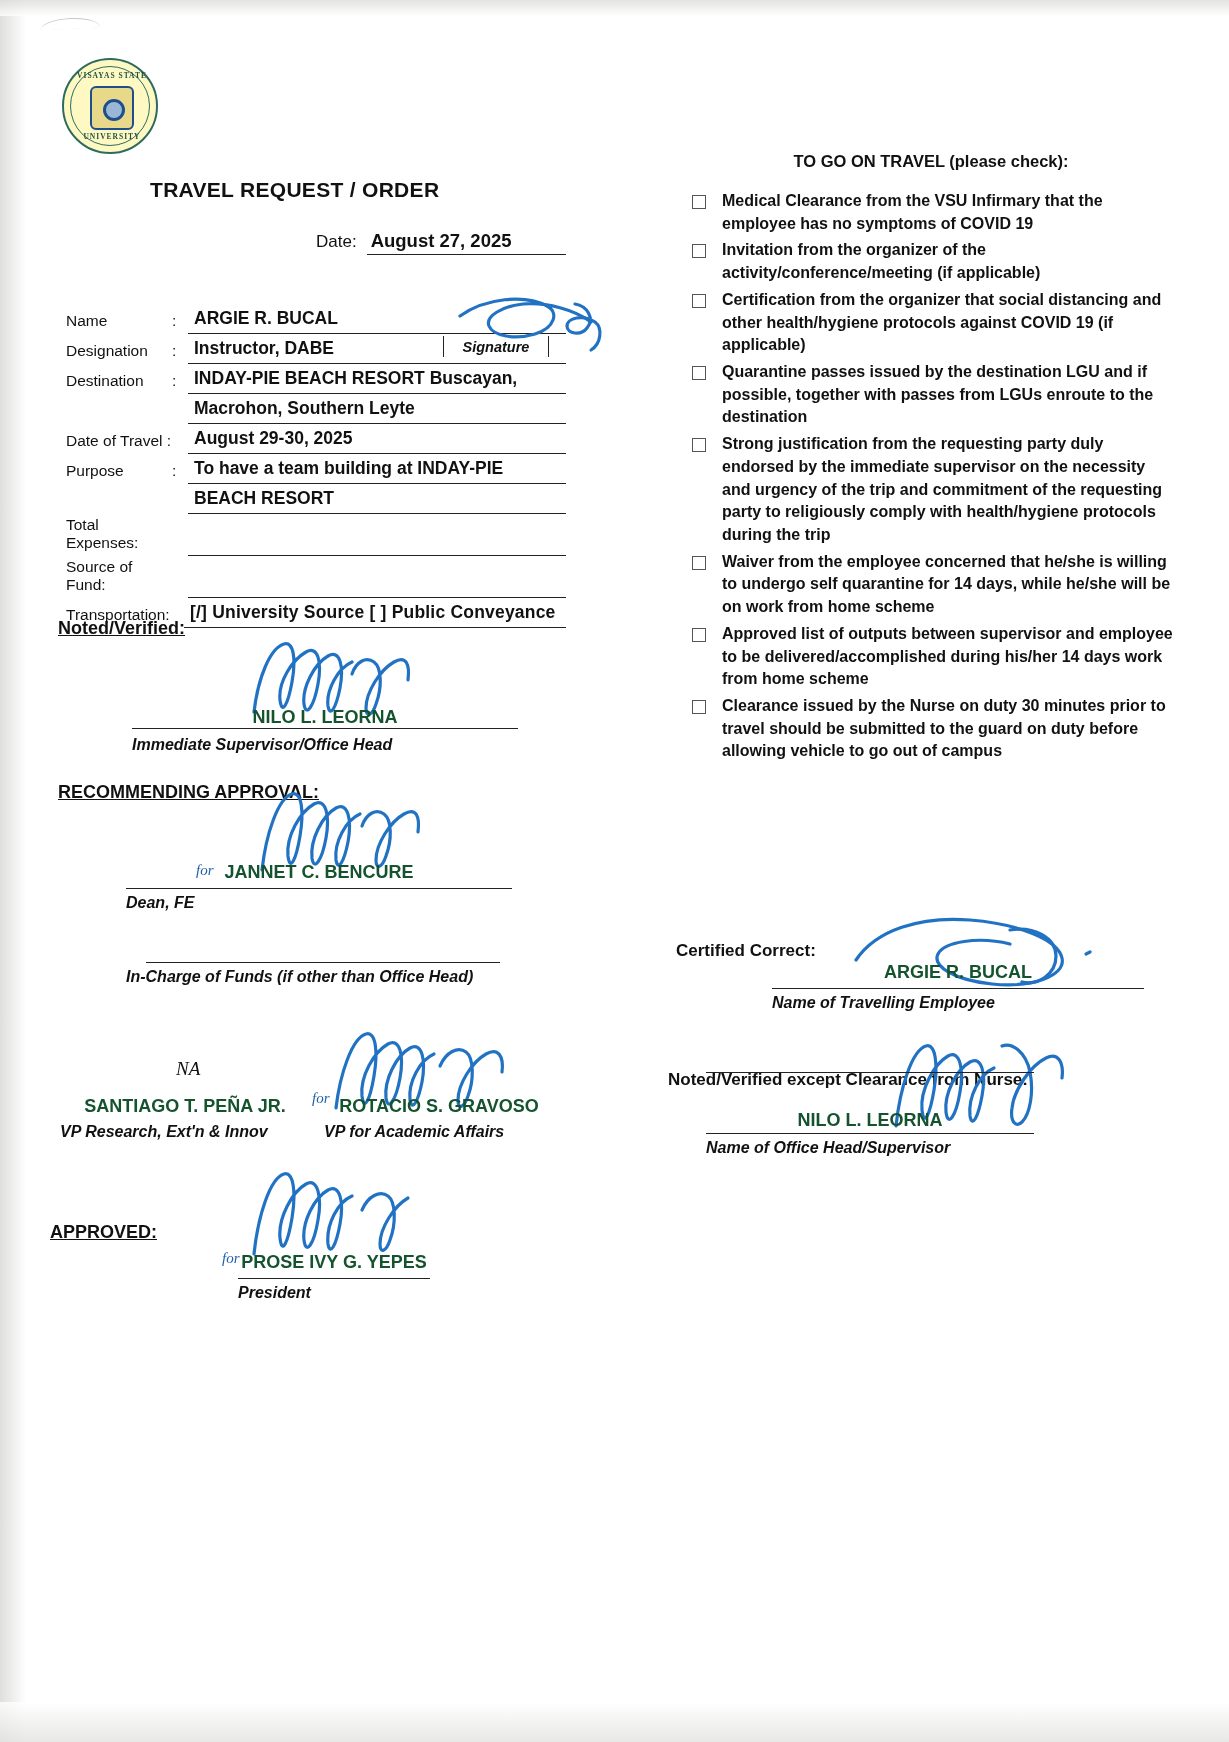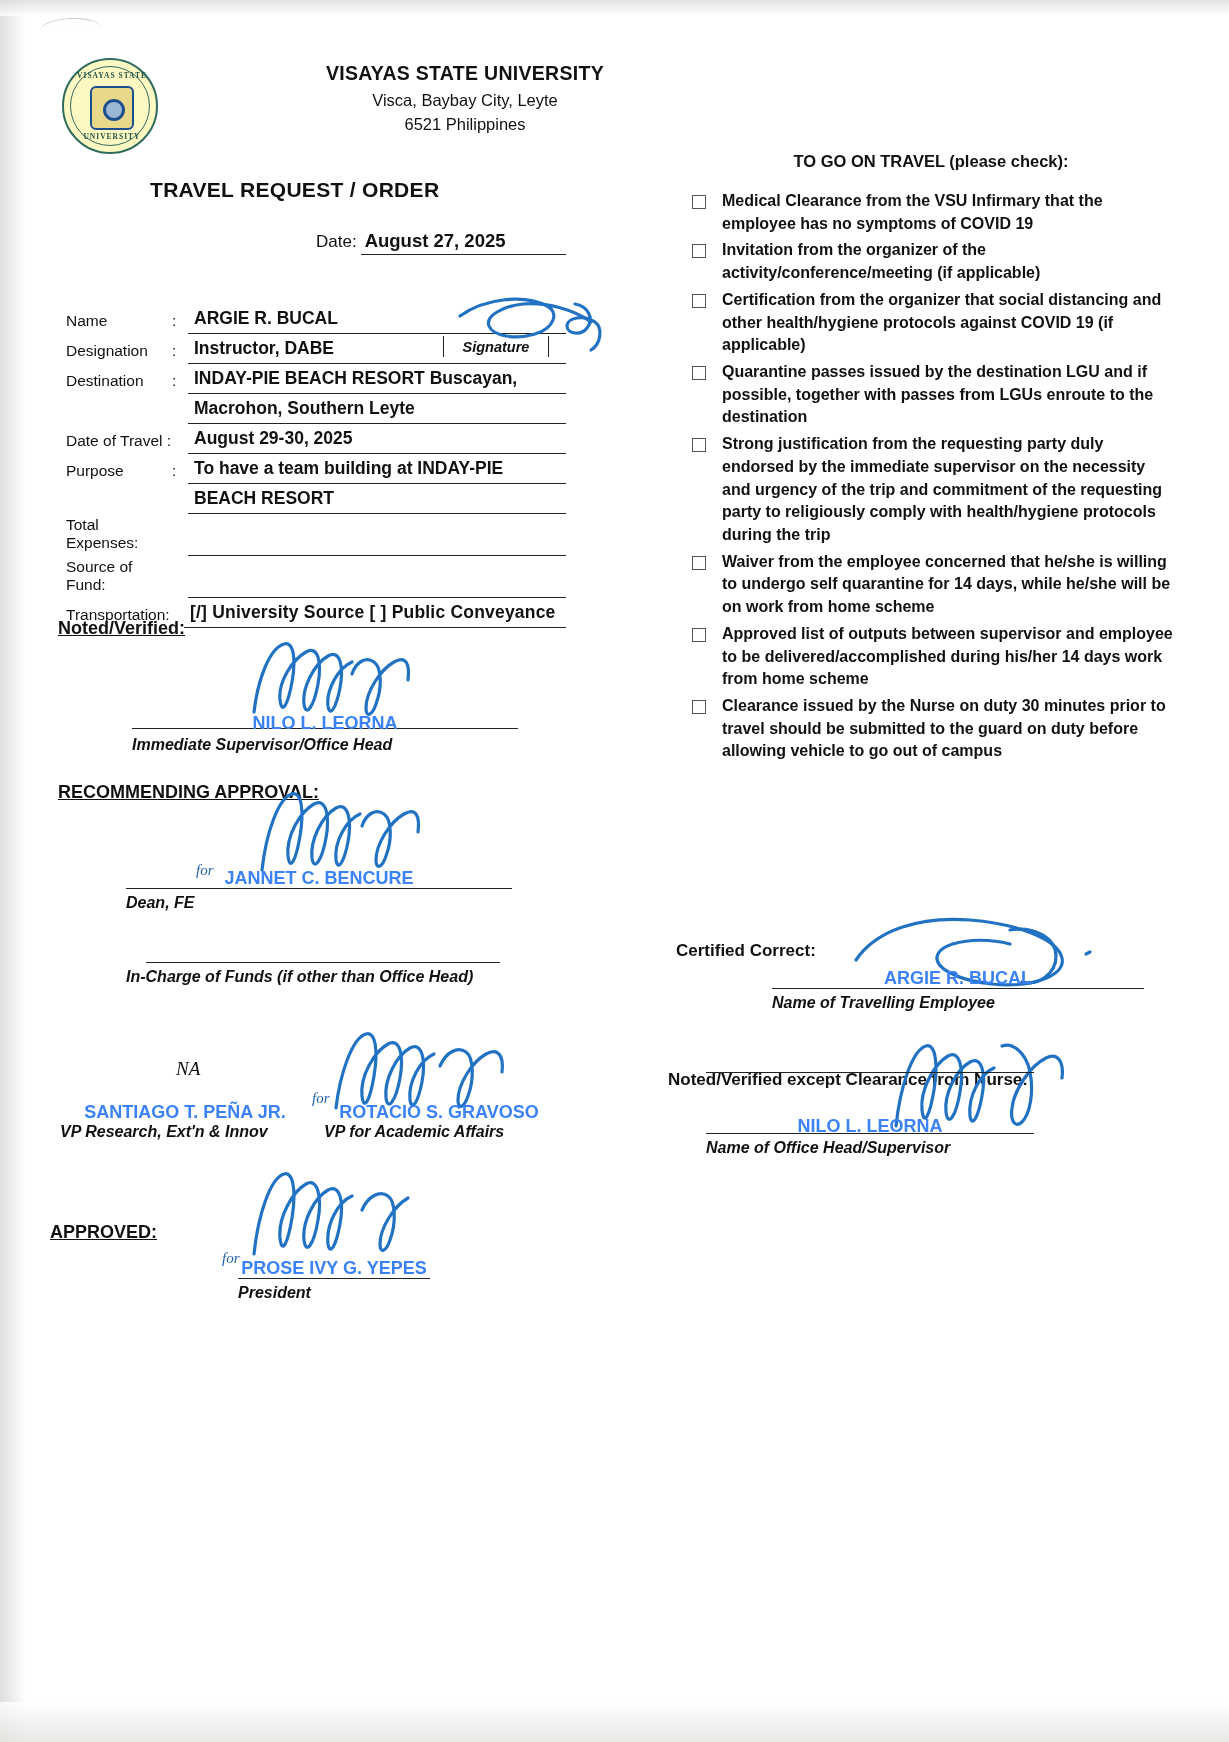--- a/index.html
+++ b/index.html
@@ -127,21 +127,21 @@
     letter-spacing: .3px;
     color: #111;
   }
 
   .date-row {
     position: absolute;
     left: 316px; top: 230px;
     width: 250px;
     display: flex;
     align-items: baseline;
-    gap: 4px;
+    gap: 10px;
   }
   .date-label { font-size: 17px; color:#111; }
   .date-value {
     font-size: 18.5px;
     font-weight: bold;
     color: #111;
     border-bottom: 1.4px solid #222;
     padding: 0 14px 2px 4px;
     flex: 1;
   }
@@ -210,22 +210,21 @@
   }
   .sigline {
     position: absolute;
     border-top: 1.3px solid #222;
   }
   .sig-name {
     position: absolute;
     text-align: center;
     font-size: 18px;
     font-weight: bold;
-    color: #3b82f6;
-    margin-top: 6px;
+    color: #14532d;
   }
   .sig-role {
     position: absolute;
     font-size: 16px;
     font-weight: bold;
     font-style: italic;
     color: #111;
   }
   .na-mark {
     position: absolute;
@@ -314,25 +313,20 @@
   <div class="scan-edge-bottom"></div>
   <div class="scan-curl"></div>
 
   <div class="seal">
     <div class="ring2"></div>
     <div class="txt-top">VISAYAS STATE</div>
     <div class="inner"></div>
     <div class="txt-bot">UNIVERSITY</div>
   </div>
 
-  <div class="univ-block">
-    <div class="univ-name">VISAYAS STATE UNIVERSITY</div>
-    <div class="univ-addr">Visca, Baybay City, Leyte</div>
-    <div class="univ-country">6521   Philippines</div>
-  </div>
 
   <div class="doc-title">TRAVEL REQUEST / ORDER</div>
 
   <div class="date-row">
     <span class="date-label">Date:</span>
     <span class="date-value">August 27, 2025</span>
   </div>
 
   <div class="form">
     <div class="frow">

